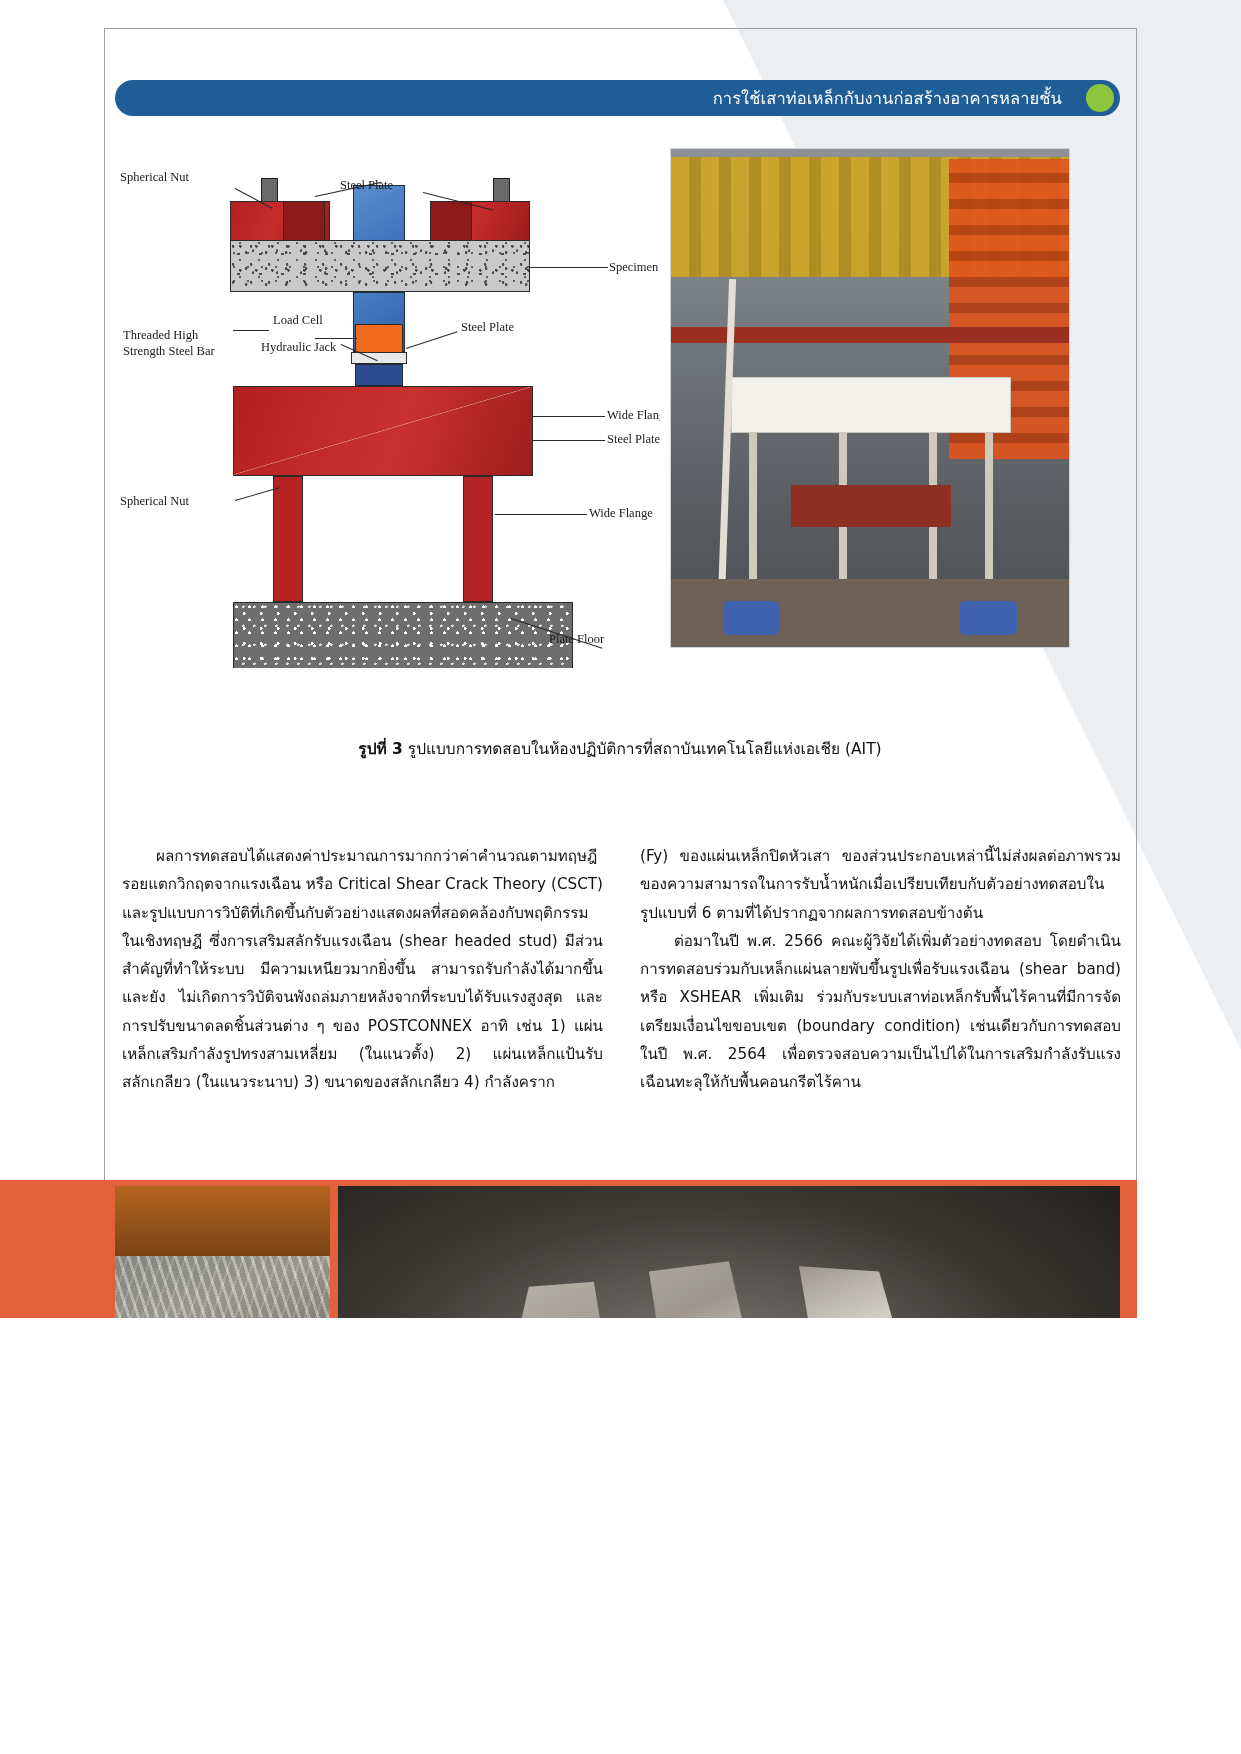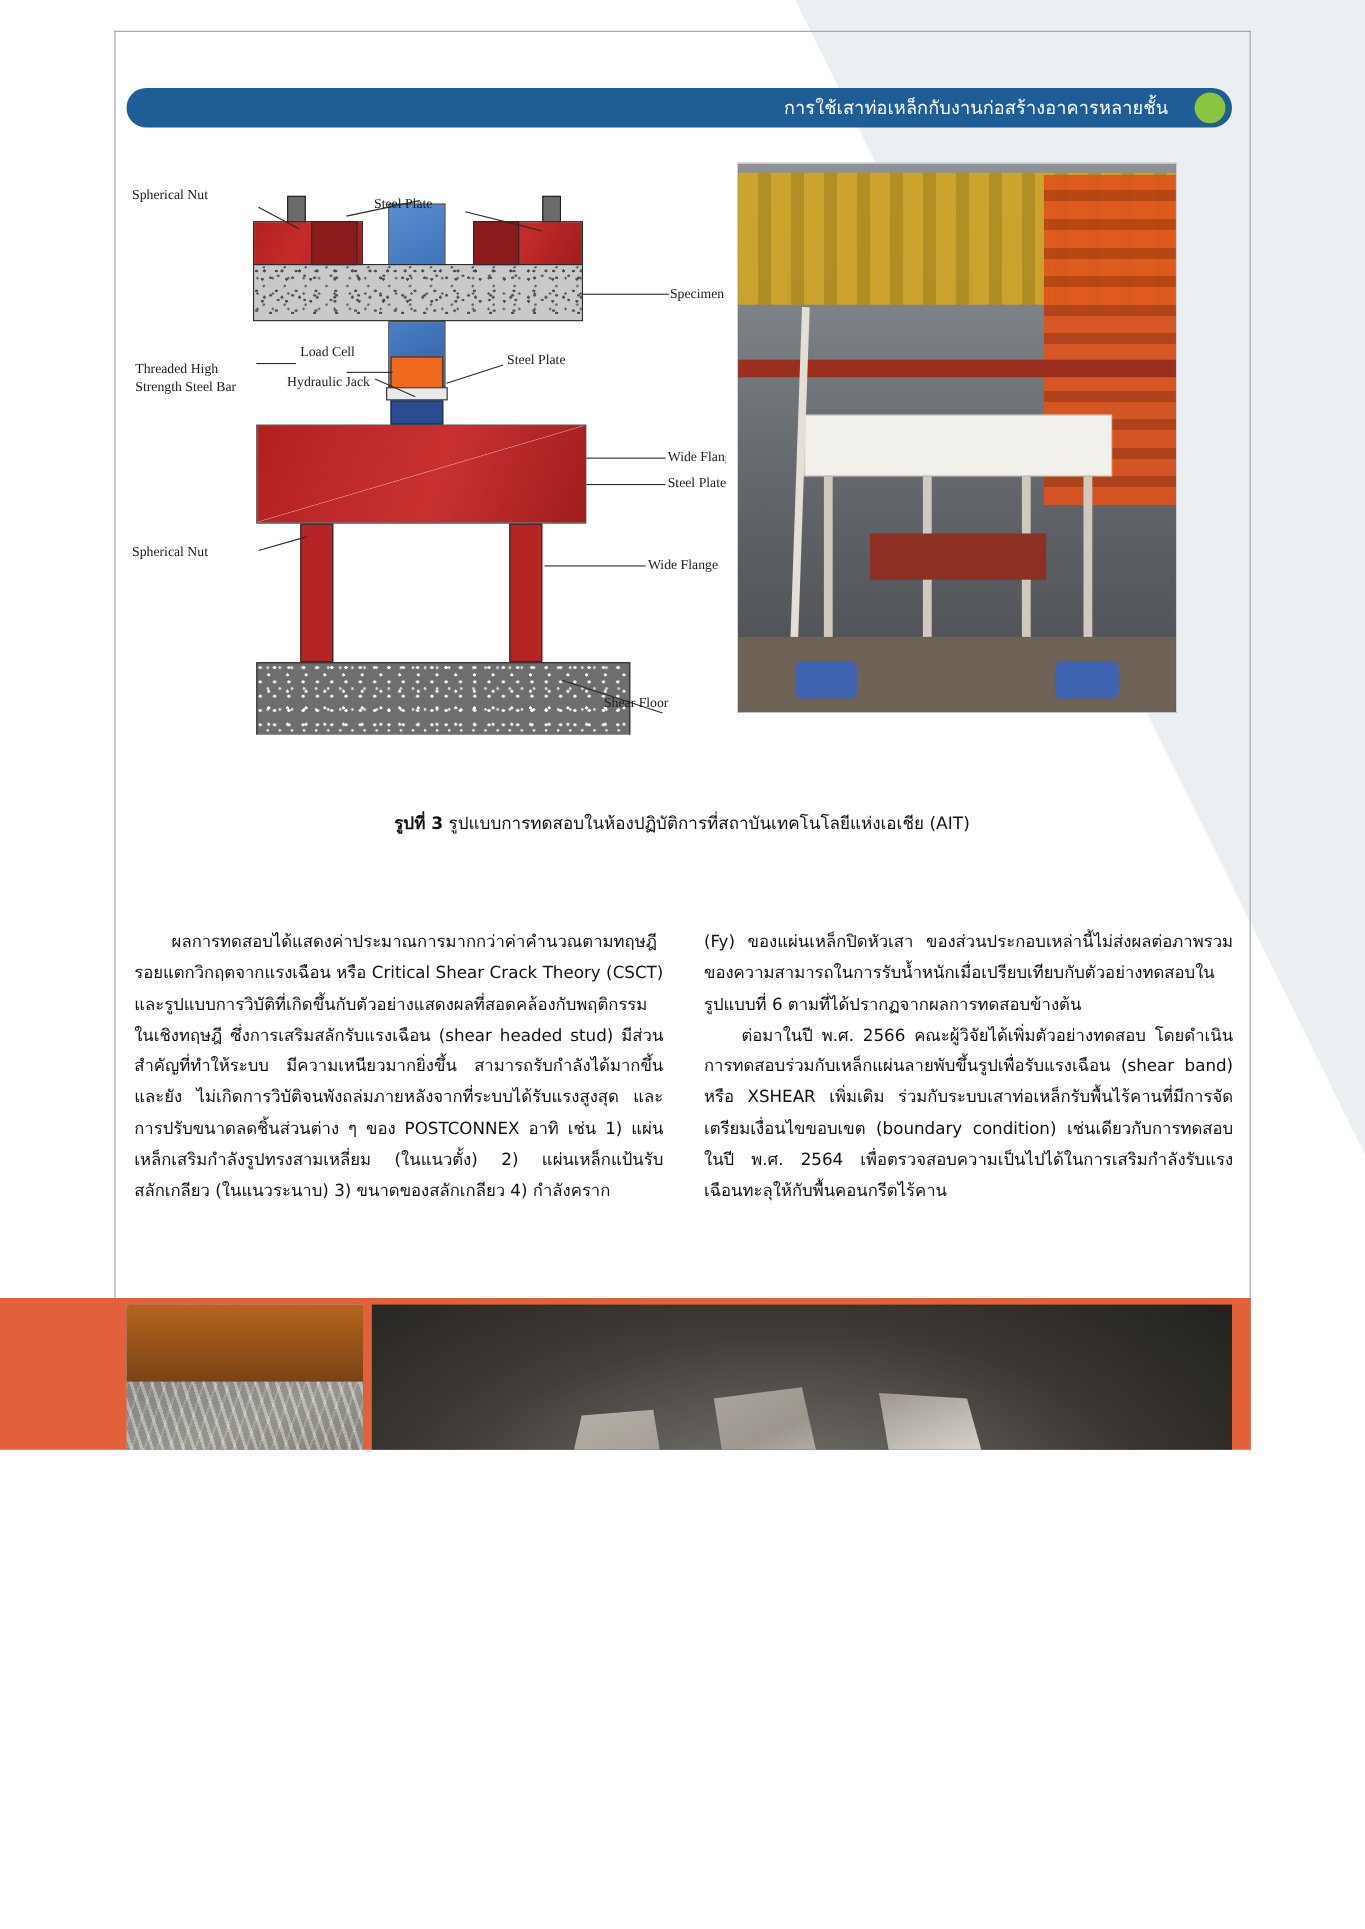--- a/index.html
+++ b/index.html
@@ -283,21 +283,21 @@
       <span class="sch-label sch" style="left:225px; top:30px;">Steel Plate</span>
       <span class="sch-label sch" style="left:494px; top:112px;">Specimen</span>
       <span class="sch-label sch" style="left:158px; top:165px;text-align:center;">Load Cell</span>
       <span class="sch-label sch" style="left:346px; top:172px;">Steel Plate</span>
       <span class="sch-label sch" style="left:8px; top:180px; width:108px; white-space:normal; line-height:1.25;">Threaded High Strength Steel Bar</span>
       <span class="sch-label sch" style="left:146px; top:192px;">Hydraulic Jack</span>
       <span class="sch-label sch" style="left:492px; top:260px;">Wide Flange</span>
       <span class="sch-label sch" style="left:492px; top:284px;">Steel Plate</span>
       <span class="sch-label sch" style="left:5px; top:346px;">Spherical Nut</span>
       <span class="sch-label sch" style="left:474px; top:358px;">Wide Flange</span>
-      <span class="sch-label sch" style="left:434px; top:484px;">Shear Floor</span>
+      <span class="sch-label sch" style="left:434px; top:484px;">Plate Floor</span>
     </div>
 
     <div class="fig3-photo">
 
       <div style="position:absolute;inset:0;background:
             linear-gradient(to bottom,#8e9195 0%,#7f8489 24%,#6d7277 45%,#5b5e62 70%,#4a4d50 100%);"></div>
       <div style="position:absolute;left:0;top:8px;width:100%;height:120px;background:
             repeating-linear-gradient(90deg,#d6a81c 0 18px,#b88f12 18px 30px);opacity:.85;"></div>
       <div style="position:absolute;right:0;top:10px;width:120px;height:300px;background:
             repeating-linear-gradient(0deg,#e0531b 0 16px,#b63d11 16px 26px);opacity:.9;"></div>

